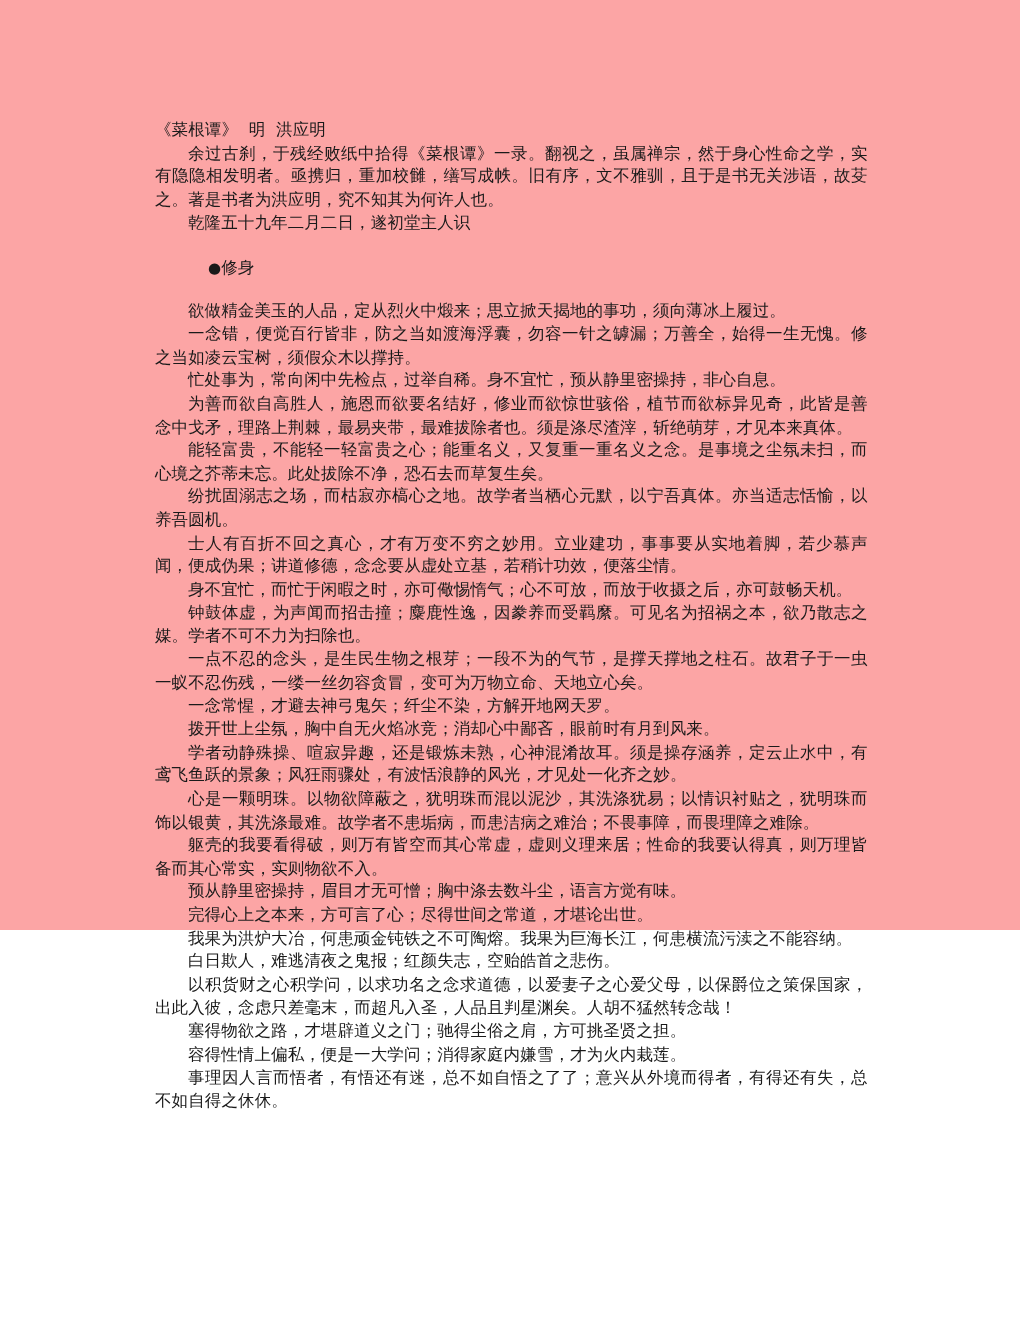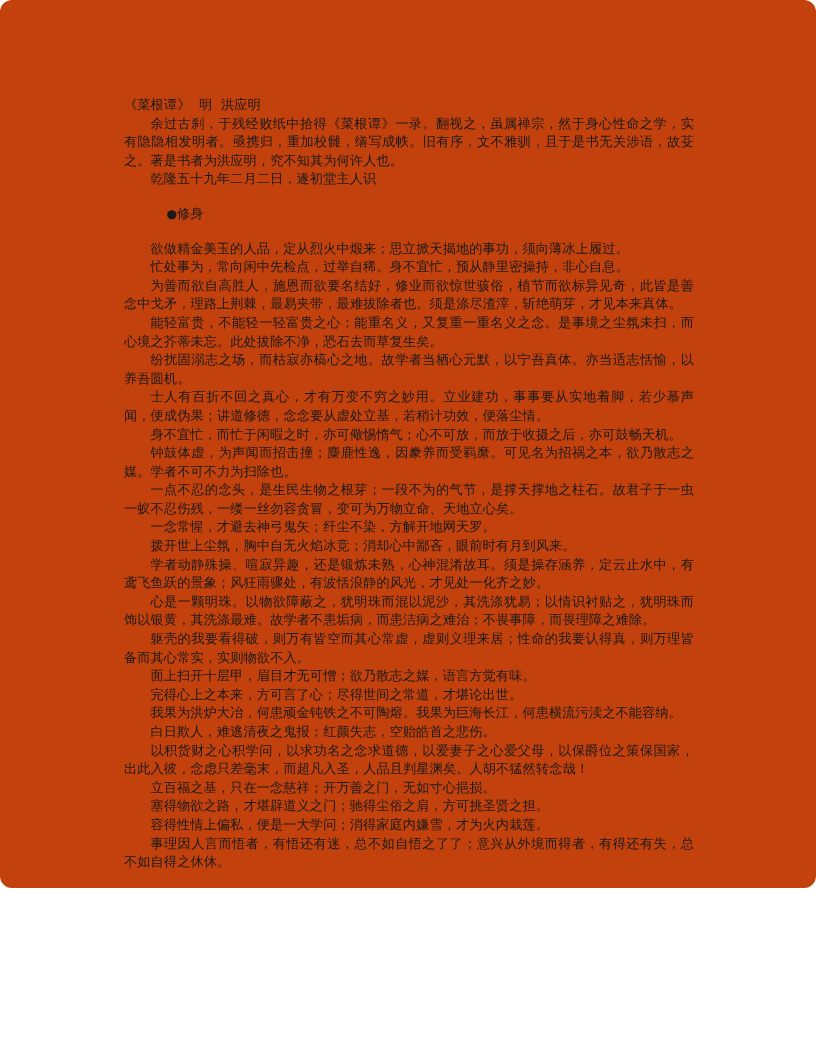--- a/index.html
+++ b/index.html
@@ -11,24 +11,23 @@
   body {
     width: 816px;
     height: 1056px;
     font-family: "DejaVu Serif", "Liberation Serif", serif;
     color: #1a1a1a;
     overflow: hidden;
   }
   .page {
     position: relative;
     width: 816px;
-    height: 888px;
-    background: #c2410c;
+    height: 744px;
+    background: #fca5a5;
     box-sizing: border-box;
-    border-radius: 12px;
   }
   .content {
     position: absolute;
     left: 124px;
     top: 96px;
     width: 570px;
   }
   .doc-title {
     font-size: 13.2px;
     line-height: 18.6px;
@@ -67,37 +66,37 @@
 
     <p class="para">余过古刹，于残经败纸中拾得《菜根谭》一录。翻视之，虽属禅宗，然于身心性命之学，实有隐隐相发明者。亟携归，重加校雠，缮写成帙。旧有序，文不雅驯，且于是书无关涉语，故芟之。著是书者为洪应明，究不知其为何许人也。</p>
 
     <p class="para">乾隆五十九年二月二日，遂初堂主人识</p>
 
     <p class="section-head">
       <span class="bullet">●</span><span>修身</span>
     </p>
 
     <p class="para">欲做精金美玉的人品，定从烈火中煅来；思立掀天揭地的事功，须向薄冰上履过。</p>
+    <p class="para">一念错，便觉百行皆非，防之当如渡海浮囊，勿容一针之罅漏；万善全，始得一生无愧。修之当如凌云宝树，须假众木以撑持。</p>
     <p class="para">忙处事为，常向闲中先检点，过举自稀。身不宜忙，预从静里密操持，非心自息。</p>
     <p class="para">为善而欲自高胜人，施恩而欲要名结好，修业而欲惊世骇俗，植节而欲标异见奇，此皆是善念中戈矛，理路上荆棘，最易夹带，最难拔除者也。须是涤尽渣滓，斩绝萌芽，才见本来真体。</p>
     <p class="para">能轻富贵，不能轻一轻富贵之心；能重名义，又复重一重名义之念。是事境之尘氛未扫，而心境之芥蒂未忘。此处拔除不净，恐石去而草复生矣。</p>
     <p class="para">纷扰固溺志之场，而枯寂亦槁心之地。故学者当栖心元默，以宁吾真体。亦当适志恬愉，以养吾圆机。</p>
     <p class="para">士人有百折不回之真心，才有万变不穷之妙用。立业建功，事事要从实地着脚，若少慕声闻，便成伪果；讲道修德，念念要从虚处立基，若稍计功效，便落尘情。</p>
     <p class="para">身不宜忙，而忙于闲暇之时，亦可儆惕惰气；心不可放，而放于收摄之后，亦可鼓畅天机。</p>
     <p class="para">钟鼓体虚，为声闻而招击撞；麋鹿性逸，因豢养而受羁縻。可见名为招祸之本，欲乃散志之媒。学者不可不力为扫除也。</p>
     <p class="para">一点不忍的念头，是生民生物之根芽；一段不为的气节，是撑天撑地之柱石。故君子于一虫一蚁不忍伤残，一缕一丝勿容贪冒，变可为万物立命、天地立心矣。</p>
     <p class="para">一念常惺，才避去神弓鬼矢；纤尘不染，方解开地网天罗。</p>
     <p class="para">拨开世上尘氛，胸中自无火焰冰竞；消却心中鄙吝，眼前时有月到风来。</p>
     <p class="para">学者动静殊操、喧寂异趣，还是锻炼未熟，心神混淆故耳。须是操存涵养，定云止水中，有鸢飞鱼跃的景象；风狂雨骤处，有波恬浪静的风光，才见处一化齐之妙。</p>
     <p class="para">心是一颗明珠。以物欲障蔽之，犹明珠而混以泥沙，其洗涤犹易；以情识衬贴之，犹明珠而饰以银黄，其洗涤最难。故学者不患垢病，而患洁病之难治；不畏事障，而畏理障之难除。</p>
     <p class="para">躯壳的我要看得破，则万有皆空而其心常虚，虚则义理来居；性命的我要认得真，则万理皆备而其心常实，实则物欲不入。</p>
-    <p class="para">面上扫开十层甲，眉目才无可憎；欲乃散志之媒，语言方觉有味。</p>
+    <p class="para">预从静里密操持，眉目才无可憎；胸中涤去数斗尘，语言方觉有味。</p>
     <p class="para">完得心上之本来，方可言了心；尽得世间之常道，才堪论出世。</p>
     <p class="para">我果为洪炉大冶，何患顽金钝铁之不可陶熔。我果为巨海长江，何患横流污渎之不能容纳。</p>
     <p class="para">白日欺人，难逃清夜之鬼报；红颜失志，空贻皓首之悲伤。</p>
     <p class="para">以积货财之心积学问，以求功名之念求道德，以爱妻子之心爱父母，以保爵位之策保国家，出此入彼，念虑只差毫末，而超凡入圣，人品且判星渊矣。人胡不猛然转念哉！</p>
-    <p class="para">立百福之基，只在一念慈祥；开万善之门，无如寸心挹损。</p>
     <p class="para">塞得物欲之路，才堪辟道义之门；驰得尘俗之肩，方可挑圣贤之担。</p>
     <p class="para">容得性情上偏私，便是一大学问；消得家庭内嫌雪，才为火内栽莲。</p>
     <p class="para">事理因人言而悟者，有悟还有迷，总不如自悟之了了；意兴从外境而得者，有得还有失，总不如自得之休休。</p>
 
   </div>
 </div>
 
 </body></html>

